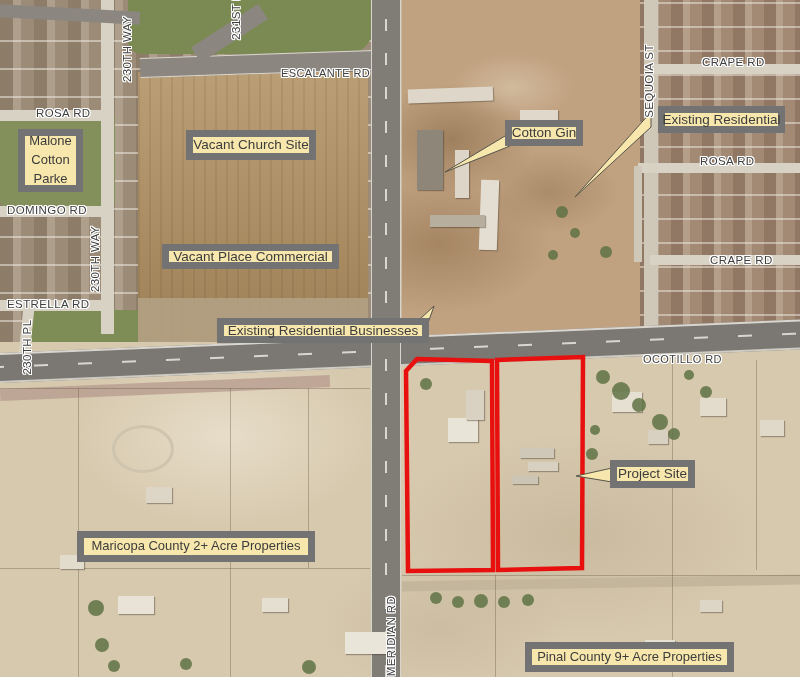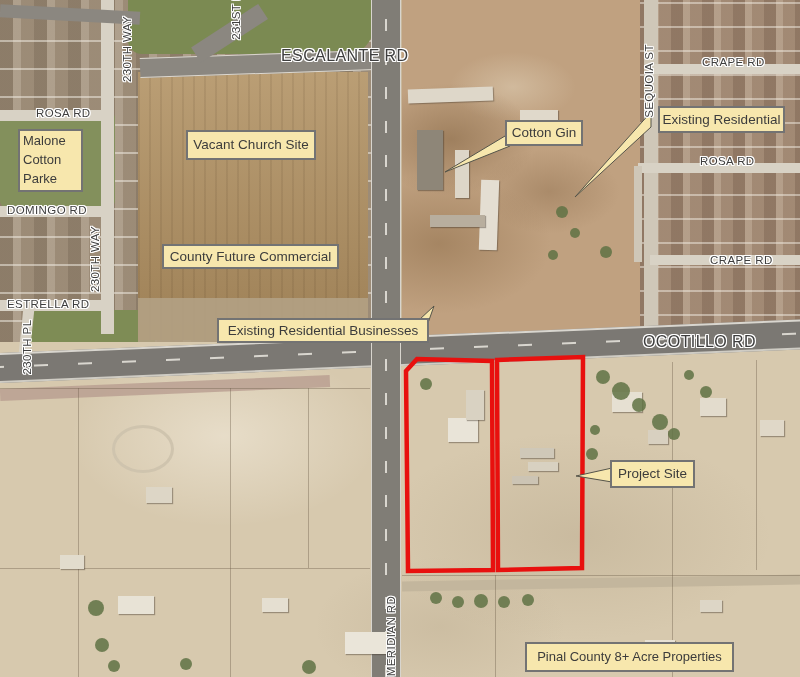--- a/index.html
+++ b/index.html
@@ -5,33 +5,33 @@
   html,body{margin:0;padding:0;background:#222;}
   #stage{
     position:relative;width:800px;height:677px;overflow:hidden;
     font-family:"Liberation Sans",sans-serif;background:#c9b89c;
   }
   #stage *{box-sizing:border-box;}
   .abs{position:absolute;}
   
   .area-label{
     position:absolute;display:flex;align-items:center;justify-content:center;
-    text-align:left;background:#f7e7ad;border:2px solid #737373;color:#3c3c3c;
+    text-align:center;background:#f7e7ad;border:7px solid #737373;color:#3c3c3c;
     font-size:13.5px;line-height:1.3;white-space:nowrap;padding:1px 3px;z-index:40;
   }
   .area-label.multiline{white-space:normal;line-height:1.45;font-size:13px;}
   .area-label.small{font-size:13px;}
   
   .street-label{
     position:absolute;white-space:nowrap;color:#3e3e3e;font-size:11.5px;
     letter-spacing:.4px;z-index:35;
     text-shadow:-1px -1px 0 #fff,1px -1px 0 #fff,-1px 1px 0 #fff,1px 1px 0 #fff,
                 -1px 0 0 #fff,1px 0 0 #fff,0 -1px 0 #fff,0 1px 0 #fff;
   }
-  .street-label.big{font-size:16px;}
+  .street-label.big{font-size:11px;margin-top:20px;}
   .street-label.vertical{transform:translate(-50%,-50%) rotate(-90deg);}
   
   .houses-nw{
     background-color:#a3947f;
     background-image:
       repeating-linear-gradient(0deg, rgba(236,231,221,.55) 0 2px, transparent 2px 28px),
       repeating-linear-gradient(90deg, rgba(104,86,68,.38) 0 13px, rgba(190,175,158,.42) 13px 21px, rgba(140,120,100,.30) 21px 34px);
   }
   .houses-e{
     background-color:#a78f7b;
@@ -167,24 +167,25 @@
     <polygon points="505,136 510,146 445,172" fill="#f7e7ad" stroke="#55544a" stroke-width="1"></polygon>
     <polygon points="651,112 651,127 575,197" fill="#f7e7ad" stroke="#55544a" stroke-width="1"></polygon>
     <polygon points="419,320 428,323 434,306" fill="#f7e7ad" stroke="#55544a" stroke-width="1"></polygon>
     <polygon points="612,468 612,482 576,476" fill="#f7e7ad" stroke="#55544a" stroke-width="1"></polygon>
   </svg>
 
   <div class="area-label multiline" style="left:18px;top:129px;width:65px;height:63px;">Malone Cotton Parke</div>
   <div class="area-label" style="left:186px;top:130px;width:130px;height:30px;">Vacant Church Site</div>
   <div class="area-label" style="left:505px;top:120px;width:78px;height:26px;">Cotton Gin</div>
   <div class="area-label" style="left:658px;top:106px;width:127px;height:27px;">Existing Residential</div>
-  <div class="area-label" style="left:162px;top:244px;width:177px;height:25px;">County Future Commercial</div>
+  <div class="area-label" style="left:162px;top:244px;width:177px;height:25px;">Vacant Place Commercial</div>
   <div class="area-label" style="left:217px;top:318px;width:212px;height:25px;">Existing Residential Businesses</div>
   <div class="area-label" style="left:610px;top:460px;width:85px;height:28px;">Project Site</div>
-  <div class="area-label small" style="left:525px;top:642px;width:209px;height:30px;">Pinal County 8+ Acre Properties</div>
+  <div class="area-label small" style="left:77px;top:531px;width:238px;height:31px;">Maricopa County 2+ Acre Properties</div>
+  <div class="area-label small" style="left:525px;top:642px;width:209px;height:30px;">Pinal County 9+ Acre Properties</div>
 
   <div class="street-label big" style="left:281px;top:47px;">ESCALANTE RD</div>
   <div class="street-label" style="left:36px;top:107px;">ROSA RD</div>
   <div class="street-label" style="left:7px;top:204px;text-align:center;">DOMINGO RD</div>
   <div class="street-label" style="left:7px;top:298px;">ESTRELLA RD</div>
   <div class="street-label" style="left:702px;top:56px;">CRAPE RD</div>
   <div class="street-label" style="left:700px;top:155px;">ROSA RD</div>
   <div class="street-label" style="left:710px;top:254px;text-align:right;">CRAPE RD</div>
   <div class="street-label big" style="left:643px;top:333px;">OCOTILLO RD</div>
   <div class="street-label vertical" style="left:127px;top:49px;">230TH WAY</div>

